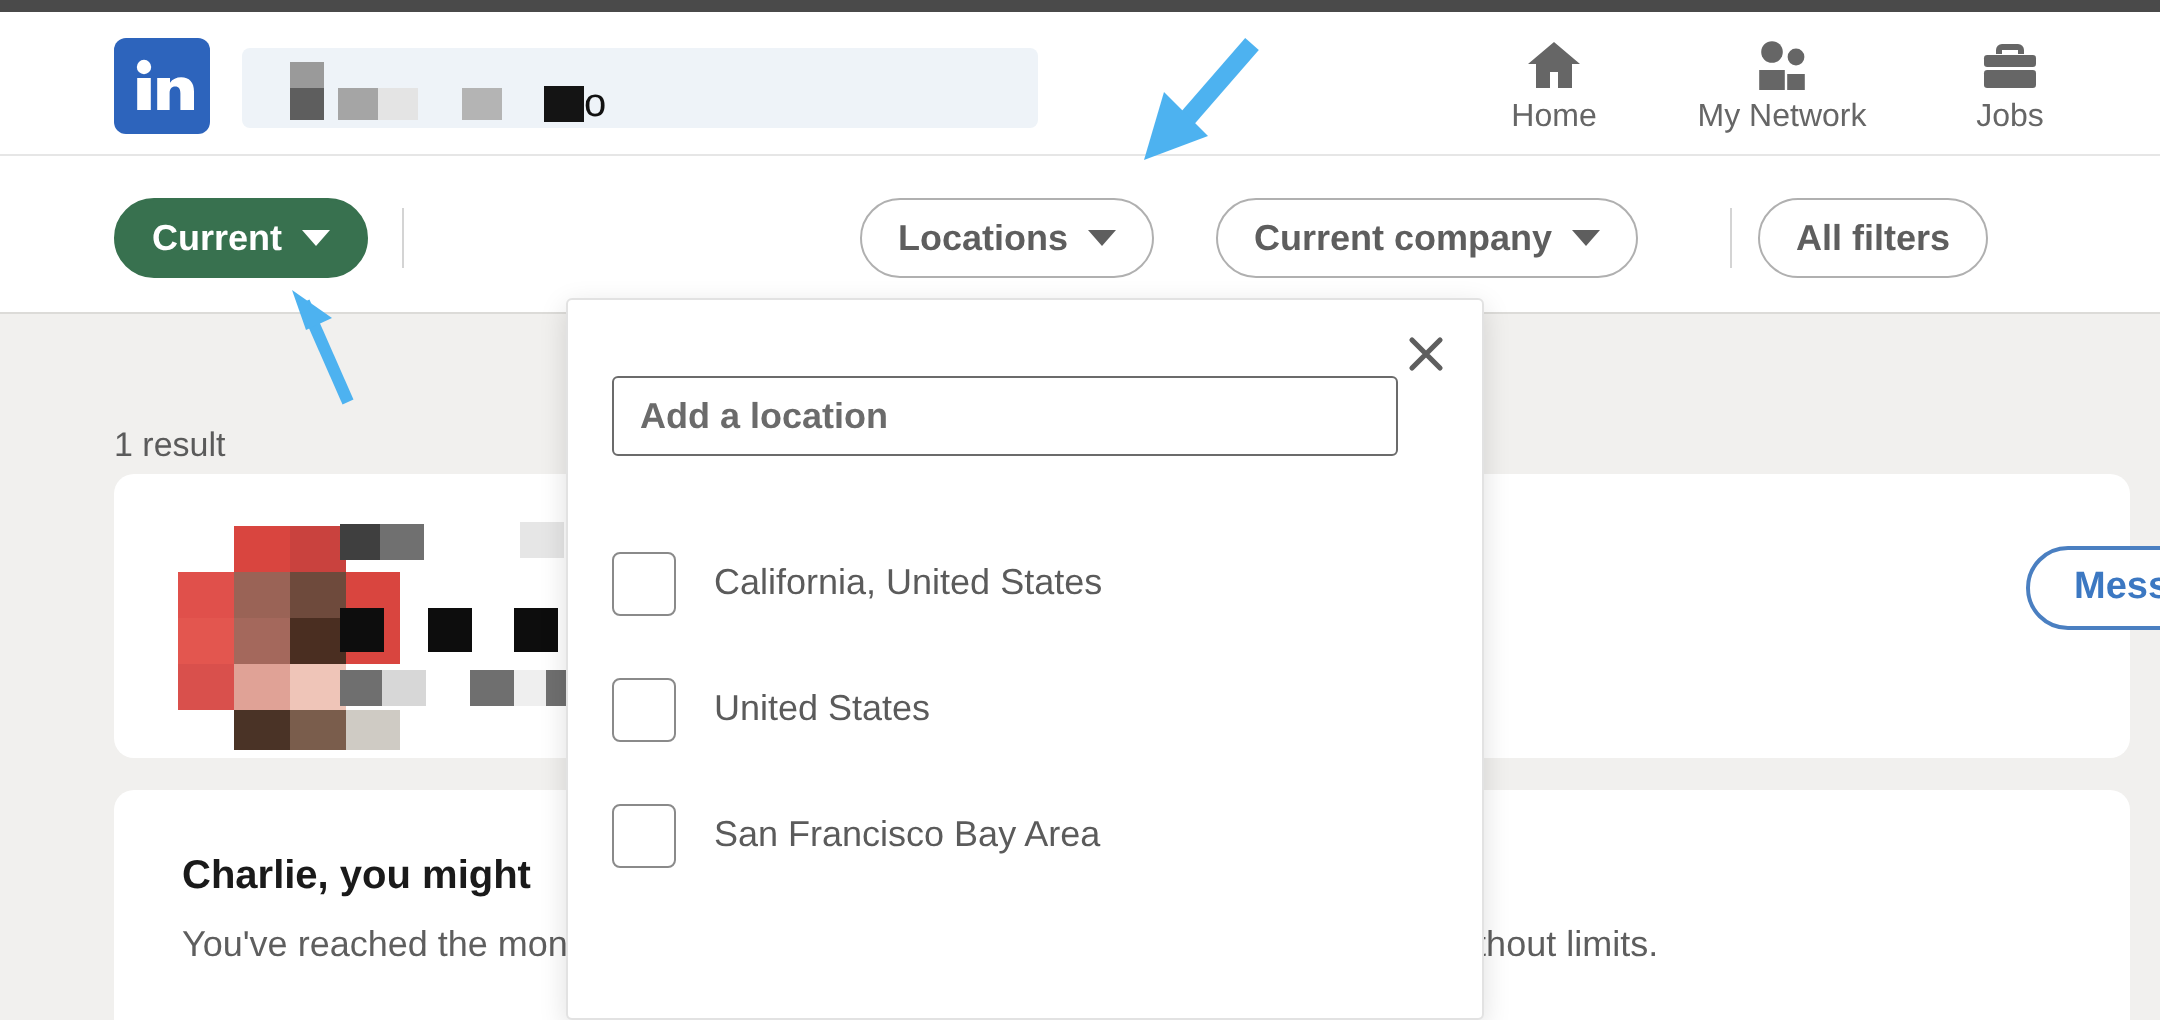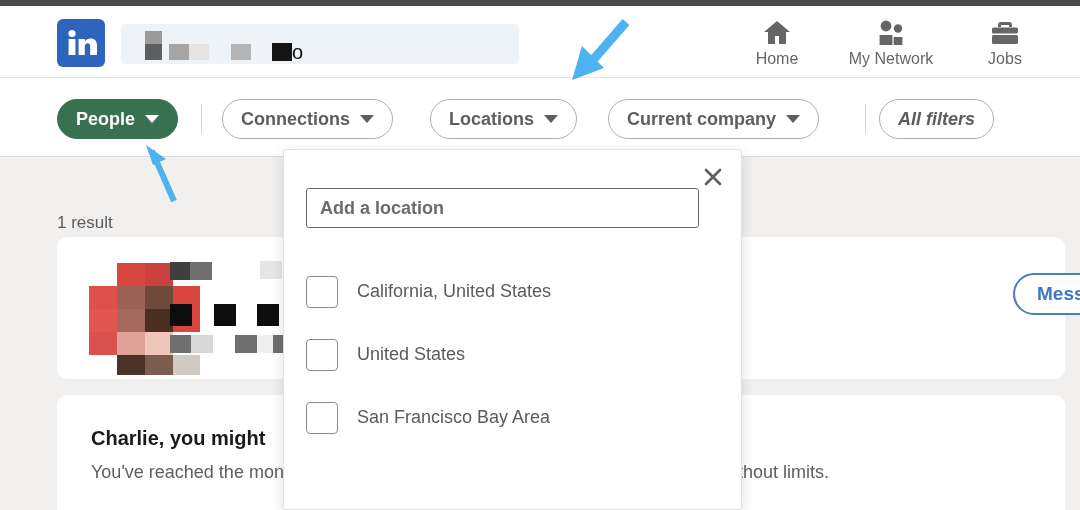--- a/index.html
+++ b/index.html
@@ -205,44 +205,40 @@
           </svg>
         </span>
         <span class="nav-label">Jobs</span>
       </div>
     </div>
   </div>
 
   <div class="filter-bar"></div>
 
   <div class="pill green" style="left:57px;">
-    <span>People</span>
+    <span>Current</span>
     <span class="caret"></span>
   </div>
 
   <div class="divider-v" style="left:201px;"></div>
 
-  <div class="pill outline" style="left:222px;">
-    <span>Connections</span>
-    <span class="caret"></span>
-  </div>
 
   <div class="pill outline" style="left:430px;justify-content:space-between;">
     <span>Locations</span>
     <span class="caret"></span>
   </div>
 
   <div class="pill outline" style="left:608px;">
     <span>Current company</span>
     <span class="caret"></span>
   </div>
 
   <div class="divider-v" style="left:865px;"></div>
 
-  <div class="pill outline" style="left:879px;font-style:italic;">
+  <div class="pill outline" style="left:879px;">
     <span>All filters</span>
   </div>
 
   <div class="results-bg"></div>
 
   <div class="result-count">1 result</div>
 
   <div class="result-card">
     <div class="avatar-pix">
       <i style="left:28px;top:0px;width:28px;height:23px;background:#d9453f;"></i>

